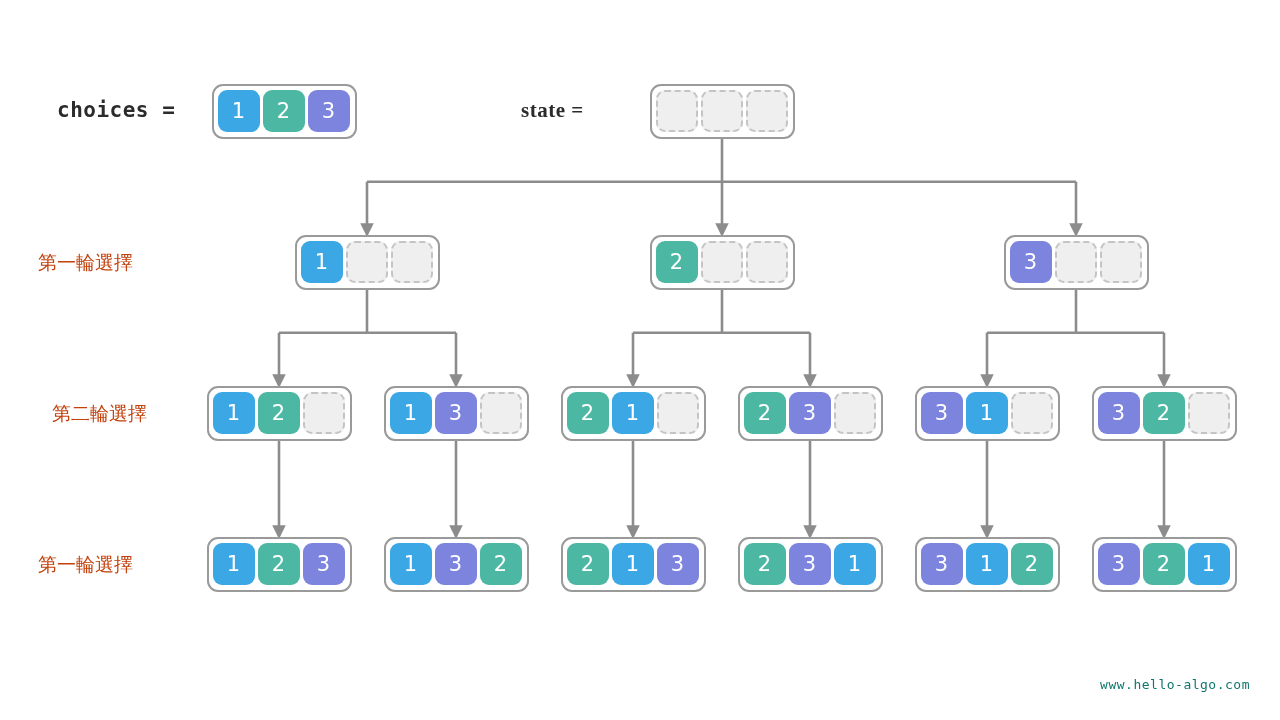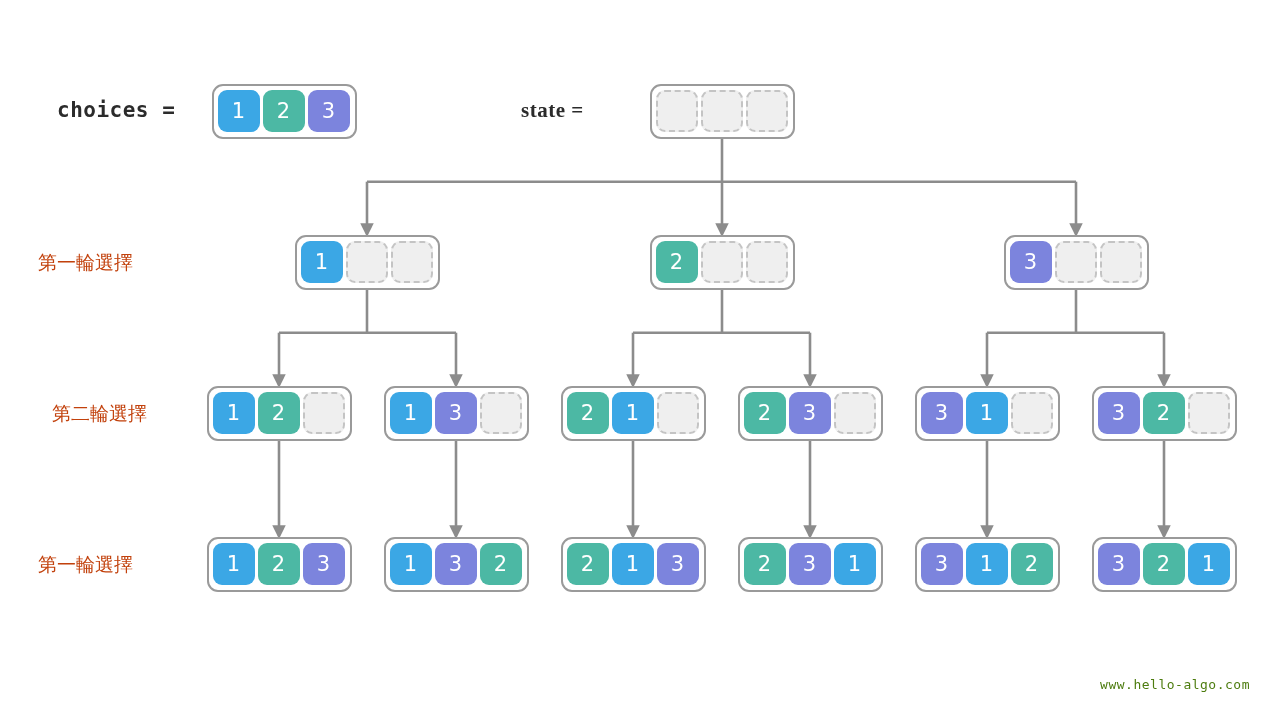--- a/index.html
+++ b/index.html
@@ -82,21 +82,21 @@
   .cell.v2 { background: #4cb8a4; }
   .cell.v3 { background: #7c84dd; }
 
   
   .watermark {
     position: absolute;
     right: 30px;
     bottom: 28px;
     font-family: "DejaVu Sans Mono", monospace;
     font-size: 13px;
-    color: #4d7c0f;
+    color: #0f766e;
     letter-spacing: 0.5px;
   }
 </style>
 </head>
 <body>
 
 <div id="canvas">
 
   <svg id="edges" viewBox="0 0 1280 720" xmlns="http://www.w3.org/2000/svg">
       <defs>

